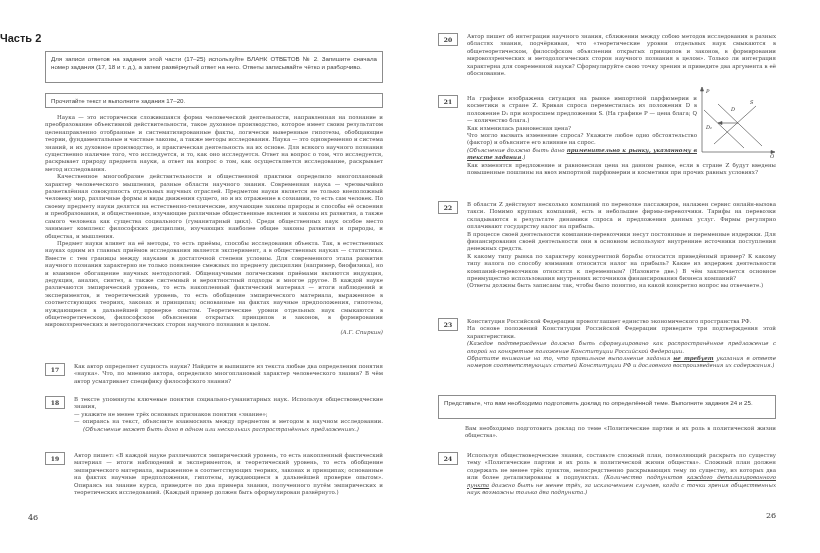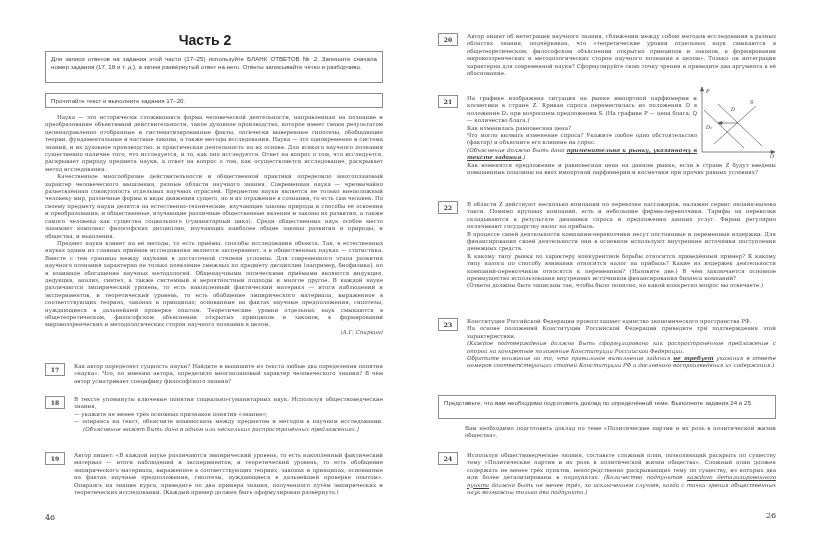--- a/index.html
+++ b/index.html
@@ -1,20 +1,20 @@
 <!DOCTYPE html>
 <html><head>
 <meta charset="utf-8">
 <style>
   html, body { margin:0; padding:0; background:#fff; }
   body { width:820px; height:553px; overflow:hidden; position:relative; color:#3a3a3a; }
   .page { position:absolute; top:0; width:410px; height:553px; }
   .left { left:0; }
   .right { left:410px; }
-  .title { position:absolute; top:32px; left:0; width:410px; text-align:center; font-family:"Liberation Sans", sans-serif; font-weight:bold; font-size:14px; color:#222; }
+  .title { position:absolute; top:32px; left:0; width:410px; font-family:"Liberation Sans", sans-serif; font-weight:bold; font-size:11px; color:#222; }
   .infobox { position:absolute; border:1px solid #8c8c8c; font-family:"Liberation Sans", sans-serif; font-size:6.2px; line-height:8px; padding:3px 5px; color:#444; text-align:justify; box-sizing:border-box; }
   .text { font-family:"DejaVu Serif", serif; font-size:5.5px; line-height:7.4px; text-align:justify; color:#444; }
   .para { text-indent:12px; margin:0; }
   .author { text-align:right; font-style:italic; font-size:5.5px; font-family:"DejaVu Serif", serif; color:#444; }
   .task { position:absolute; display:flex; }
   .num { width:18px; height:11px; border:1px solid #8c8c8c; font-family:"DejaVu Serif", serif; font-weight:bold; font-size:6px; line-height:11px; text-align:center; color:#333; flex:none; margin-right:9px; }
   .tbody { font-family:"DejaVu Serif", serif; font-size:5.5px; line-height:7.4px; text-align:justify; color:#444; }
   .it { font-style:italic; }
   .bu { font-weight:bold; font-style:italic; text-decoration:underline; }
   .u { text-decoration:underline; font-style:italic; }
@@ -50,21 +50,21 @@
       <p class="dash-item">— укажите не менее трёх основных признаков понятия «знание»;</p>
       <p class="dash-item"><span>— опираясь на текст, объясните взаимосвязь между предметом и методом в научном исследовании.</span> <span class="it">(Объяснение может быть дано в одном или нескольких распространённых предложениях.)</span></p>
     </div>
   </div>
 
   <div class="task" style="top:452px; left:45px; width:338px;">
     <div class="num">19</div>
     <div class="tbody">Автор пишет: «В каждой науке различаются эмпирический уровень, то есть накопленный фактический материал — итоги наблюдений и экспериментов, и теоретический уровень, то есть обобщение эмпирического материала, выраженное в соответствующих теориях, законах и принципах; основанные на фактах научные предположения, гипотезы, нуждающиеся в дальнейшей проверке опытом». Опираясь на знание курса, приведите по два примера знания, полученного путём эмпирических и теоретических исследований. (Каждый пример должен быть оформулирован развёрнуто.)</div>
   </div>
 
-  <div class="pnum" style="top:513px; left:45px;">46</div>
+  <div class="pnum" style="top:513px; left:28px;">46</div>
 </div>
 
 <div class="page right">
 
   <div class="task" style="top:33px; left:28px; width:338px;">
     <div class="num">20</div>
     <div class="tbody">Автор пишет об интеграции научного знания, сближении между собою методов исследования в разных областях знания, подчёркивая, что «теоретические уровни отдельных наук смыкаются в общетеоретическом, философском объяснении открытых принципов и законов, в формировании мировоззренческих и методологических сторон научного познания в целом». Только ли интеграция характерна для современной науки? Сформулируйте свою точку зрения и приведите два аргумента в её обоснование.</div>
   </div>
 
   <div class="task" style="top:95px; left:28px; width:338px;">

